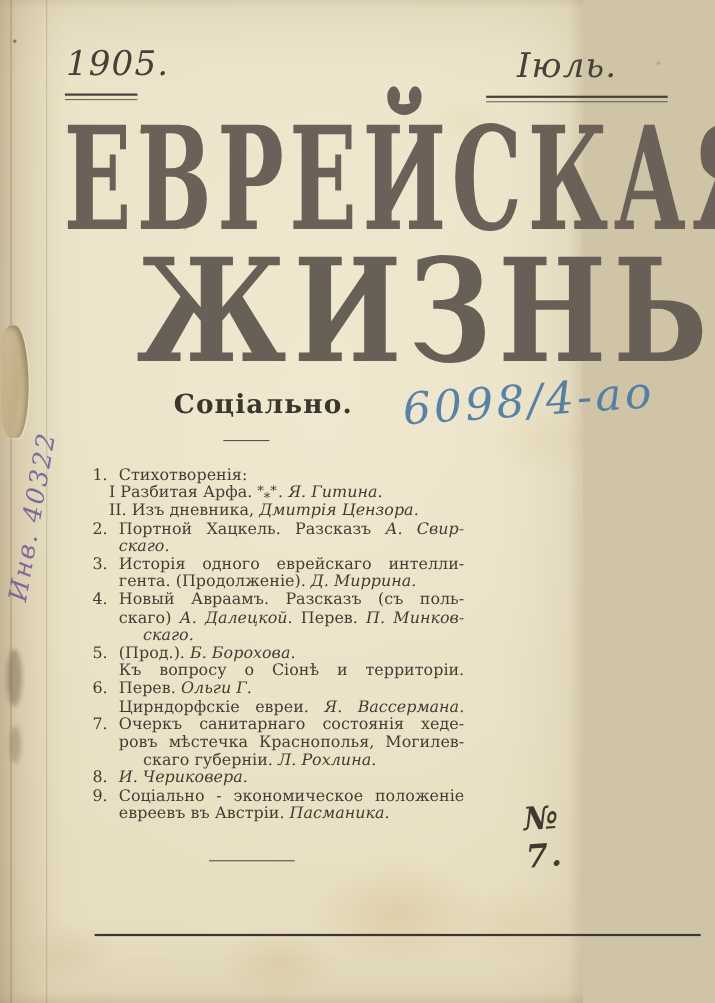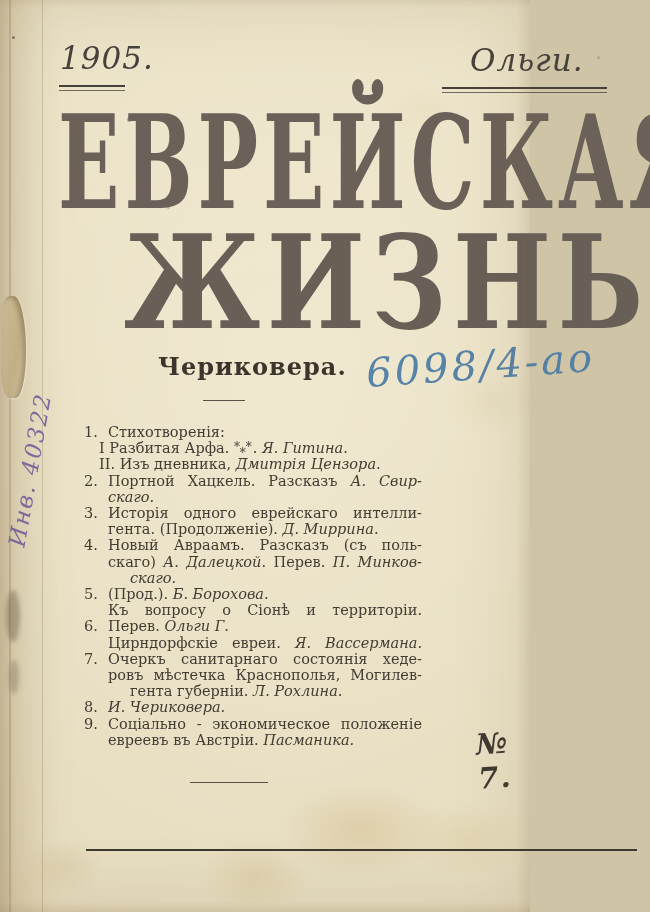--- a/index.html
+++ b/index.html
@@ -114,27 +114,27 @@
 <div class="page">
 
   <div class="binding"></div>
   <div class="tear"></div>
   <div class="smudge s1"></div>
   <div class="smudge s2"></div>
   <div class="speck"></div>
 
   <div class="year">1905.</div>
   <div class="double-rule year-rule"></div>
-  <div class="month">Ольги.</div>
+  <div class="month">Іюль.</div>
   <div class="double-rule month-rule"></div>
 
   <div class="masthead1">ЕВРЕЙСКАЯ</div>
   <div class="masthead2">ЖИЗНЬ</div>
 
-  <div class="contents-heading">Чериковера.</div>
+  <div class="contents-heading">Соціально.</div>
   <div class="contents-rule"></div>
 
   <div class="blue-note">6098/4-ао</div>
   <div class="inv-note">Инв. 40322</div>
 
   <div class="toc">
       <div class="toc-item">
         <div class="toc-num">1.</div>
         <div class="toc-body">
           <div class="toc-line ind0"><span>Стихотворенія:</span></div>
@@ -176,21 +176,21 @@
         <div class="toc-body">
           <div class="toc-line ind0"><span>Перев. </span><span class="it">Ольги Г.</span></div>
           <div class="toc-line just ind0"><span>Цирндорфскіе евреи. </span><span class="it">Я. Вассермана.</span></div>
         </div>
       </div>
       <div class="toc-item">
         <div class="toc-num">7.</div>
         <div class="toc-body">
           <div class="toc-line just ind0"><span>Очеркъ санитарнаго состоянія хеде-</span></div>
           <div class="toc-line just ind0"><span>ровъ мѣстечка Краснополья, Могилев-</span></div>
-          <div class="toc-line ind2"><span>гента губерніи. </span><span class="it">Л. Рохлина.</span></div>
+          <div class="toc-line ind2"><span>скаго губерніи. </span><span class="it">Л. Рохлина.</span></div>
         </div>
       </div>
       <div class="toc-item">
         <div class="toc-num">8.</div>
         <div class="toc-body">
           <div class="toc-line ind0"><span class="it">И. Чериковера.</span></div>
         </div>
       </div>
       <div class="toc-item">
         <div class="toc-num">9.</div>

